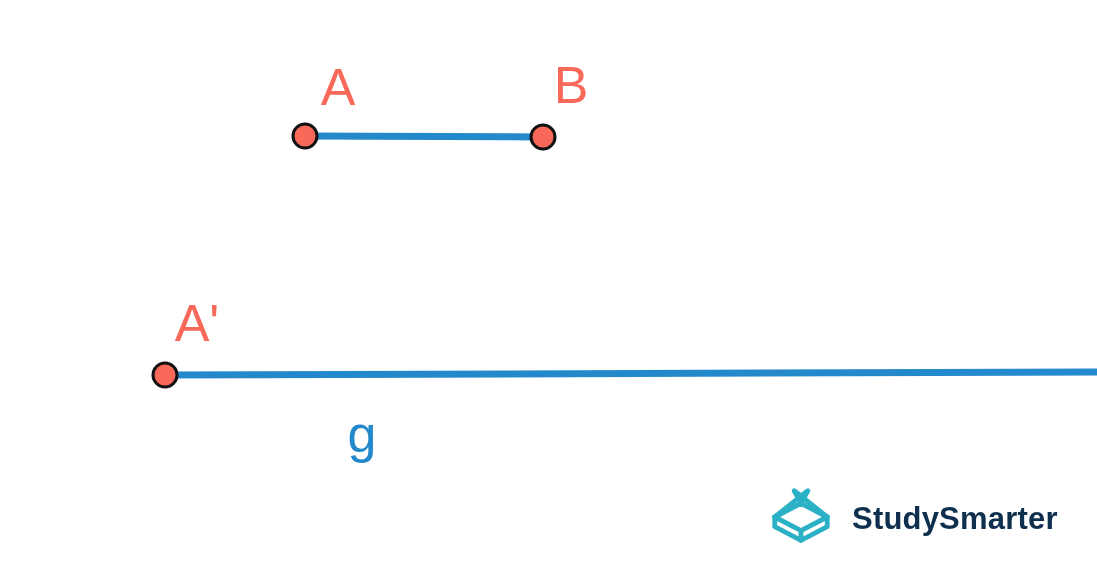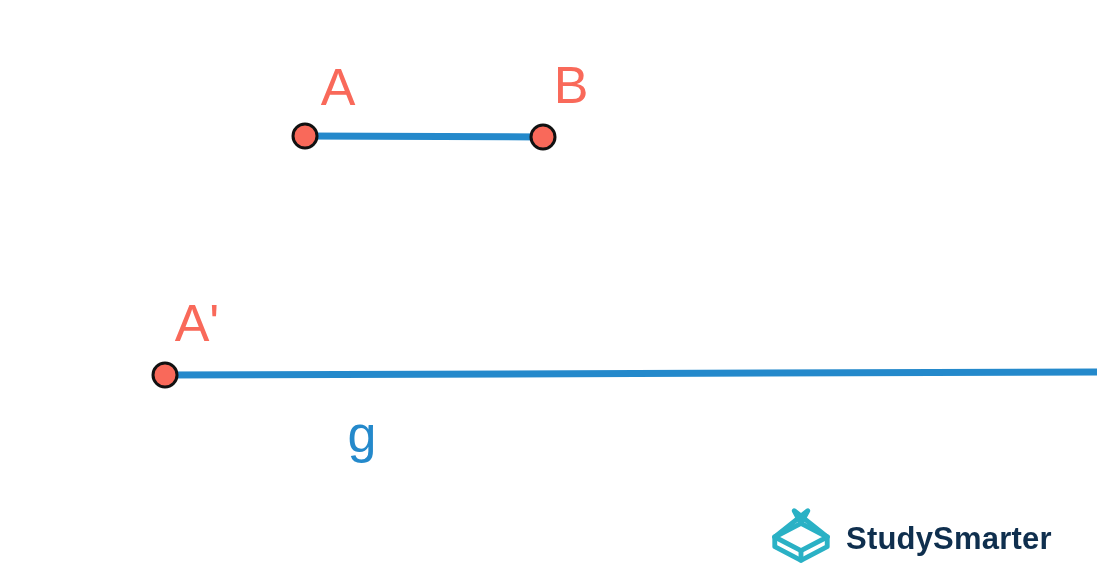--- a/index.html
+++ b/index.html
@@ -16,24 +16,24 @@
     position: absolute;
     left: 0;
     top: 0;
   }
   #diagram text {
     font-family: "Liberation Sans", sans-serif;
   }
   #logo {
     position: absolute;
     left: 762px;
-    top: 502px;
+    top: 482px;
     display: flex;
     align-items: center;
-    gap: 6px;
+    gap: 12px;
   }
   #logo-text {
     font-size: 31px;
     font-weight: 700;
     margin-top: 6px;
     letter-spacing: 0.2px;
   }
 </style>
 </head>
 <body>

